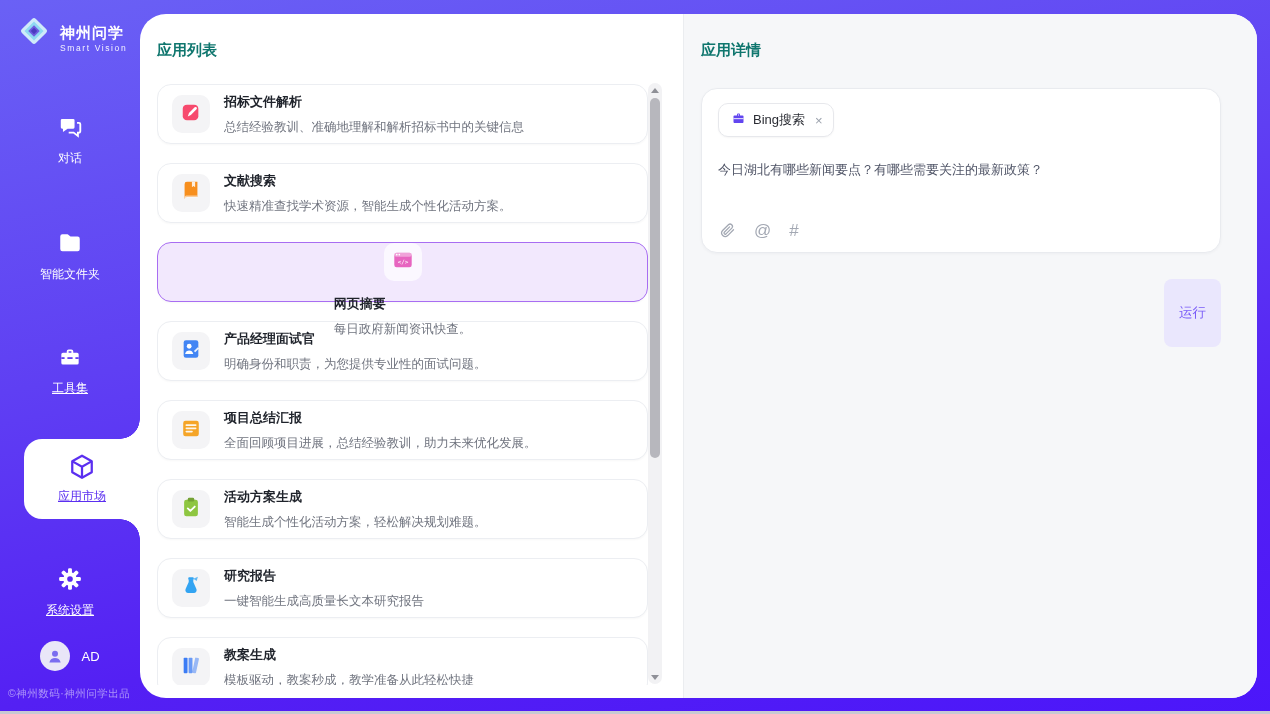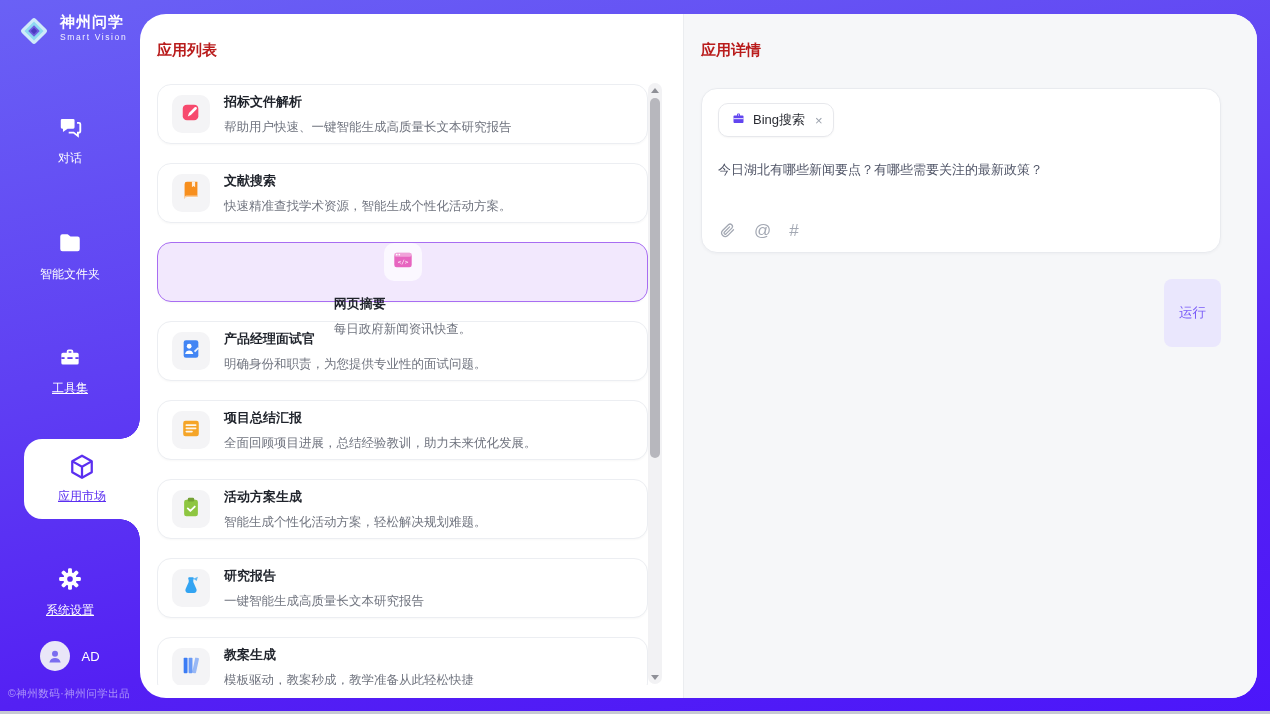--- a/index.html
+++ b/index.html
@@ -5,21 +5,21 @@
   html,body{margin:0;padding:0;}
   body{
     width:1270px;height:714px;overflow:hidden;position:relative;
     font-family:"Liberation Sans","DejaVu Sans",sans-serif;
     background:linear-gradient(168deg,#6a61f5 0%,#5f3ff3 40%,#5420f3 72%,#4c16fa 100%);
   }
   body::after{content:'';position:absolute;left:0;right:0;bottom:0;height:3px;background:#c7c9d3;}
 
   
   .sidebar{position:absolute;left:0;top:0;width:140px;height:711px;display:flex;flex-direction:column;z-index:2;}
-  .logo{display:flex;align-items:flex-start;gap:8px;margin:13px 0 0 16px;}
+  .logo{display:flex;align-items:flex-end;gap:8px;margin:13px 0 0 16px;}
   .logo-text{display:flex;flex-direction:column;}
   .logo-name{font-size:15px;font-weight:700;color:#fff;letter-spacing:1px;line-height:1.15;}
   .logo-sub{font-size:8.5px;color:rgba(255,255,255,.92);letter-spacing:1.6px;margin-top:2px;}
   .nav{display:flex;flex-direction:column;}
   .nav-item{display:flex;flex-direction:column;align-items:center;gap:9px;color:#fff;font-size:12px;cursor:pointer;}
   .nav-item:nth-child(1){margin-top:60px;}
   .nav-item:nth-child(2){margin-top:62px;}
   .nav-item:nth-child(3){margin-top:60px;}
   .nav-item:nth-child(4){margin-top:42px;}
   .nav-item:nth-child(5){margin-top:46px;}
@@ -33,21 +33,21 @@
     background:radial-gradient(circle at 0 100%,rgba(255,255,255,0) 19.5px,#fff 20px);}
   .user{display:flex;align-items:center;justify-content:center;gap:11px;margin-top:auto;color:#fff;font-size:13px;}
   .avatar{width:30px;height:30px;border-radius:50%;background:#e9e6f8;display:flex;align-items:center;justify-content:center;}
   .copyright{font-size:10.5px;color:rgba(255,255,255,.5);margin:16px 0 10px 8px;letter-spacing:.5px;}
 
   
   .content{position:absolute;left:140px;top:14px;width:1117px;height:684px;background:#fff;
     border-radius:26px;display:flex;overflow:hidden;z-index:1;}
 
   .list-panel{width:543px;box-sizing:border-box;padding:27px 0 0 17px;position:relative;flex:none;}
-  .panel-title{font-size:15px;font-weight:700;color:#b91c1c;margin:0;}
+  .panel-title{font-size:15px;font-weight:700;color:#0f766e;margin:0;}
   .cards-viewport{position:absolute;left:17px;top:70px;width:491px;height:601px;overflow:hidden;}
   .card{height:60px;box-sizing:border-box;border:1px solid #eceef2;border-radius:14px;background:#fff;
     display:flex;align-items:center;gap:14px;padding:0 14px;margin-bottom:19px;cursor:pointer;
     box-shadow:0 1px 2px rgba(0,0,0,.03);}
   .card.selected{background:#f2e8fd;border-color:#a86df2;flex-direction:column;}
   .tile{width:38px;height:38px;border-radius:10px;background:#f4f4f6;display:flex;align-items:center;justify-content:center;flex:none;}
   .card.selected .tile{background:#fbf8ff;}
   .card-text{display:flex;flex-direction:column;gap:8px;min-width:0;}
   .card-title{font-size:13px;font-weight:700;color:#1f232b;}
   .card-desc{font-size:12.5px;color:#70747f;white-space:nowrap;}
@@ -171,21 +171,21 @@
     <div class="cards-viewport" id="cards">
         <div class="card">
     <div class="tile">
             <span class="app-icon"><svg viewBox="0 0 24 24" width="22" height="22">
                 <rect x="3" y="4" width="17" height="17" rx="4.5" fill="#f74a6e"></rect>
                 <path d="M8.5 17l1.3-3.9 6.2-6.2a1.45 1.45 0 0 1 2.05 2.05l-6.2 6.2z" fill="#fff"></path>
               </svg></span>
           </div>
     <div class="card-text">
       <div class="card-title">招标文件解析</div>
-      <div class="card-desc">帮助用户快速、一键智能生成高质量长文本研究报告</div>
+      <div class="card-desc">总结经验教训、准确地理解和解析招标书中的关键信息</div>
     </div>
   </div>
         <div class="card">
     <div class="tile">
             <span class="app-icon"><svg viewBox="0 0 24 24" width="22" height="22">
                 <path d="M5 4.5A2.5 2.5 0 0 1 7.5 2H19v16.5H7.5A2.5 2.5 0 0 0 5 21z" fill="#f78f1e"></path>
                 <path d="M13 2h3.5v6l-1.75-1.4L13 8z" fill="#fff" opacity=".85"></path>
                 <path d="M5 19a2 2 0 0 1 2-2h12v2H7a1 1 0 0 0-1 1z" fill="#fff" opacity=".55"></path>
               </svg></span>
           </div>

